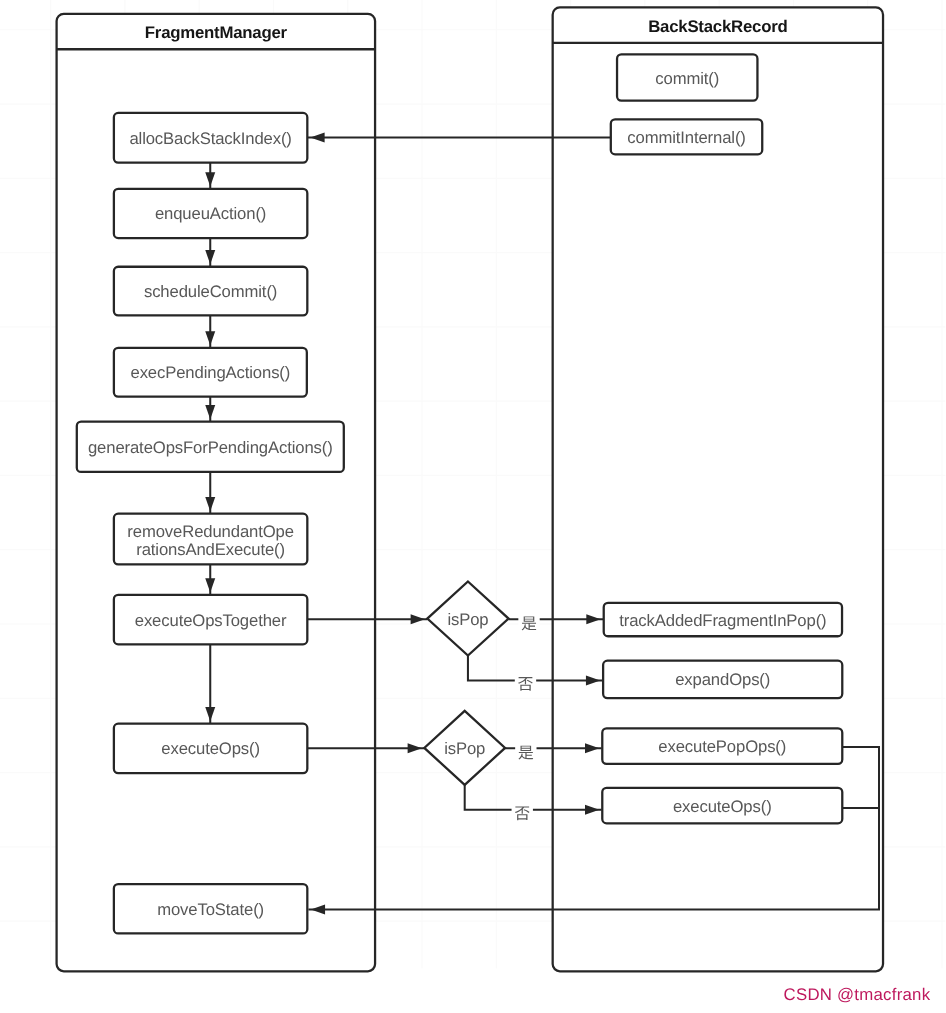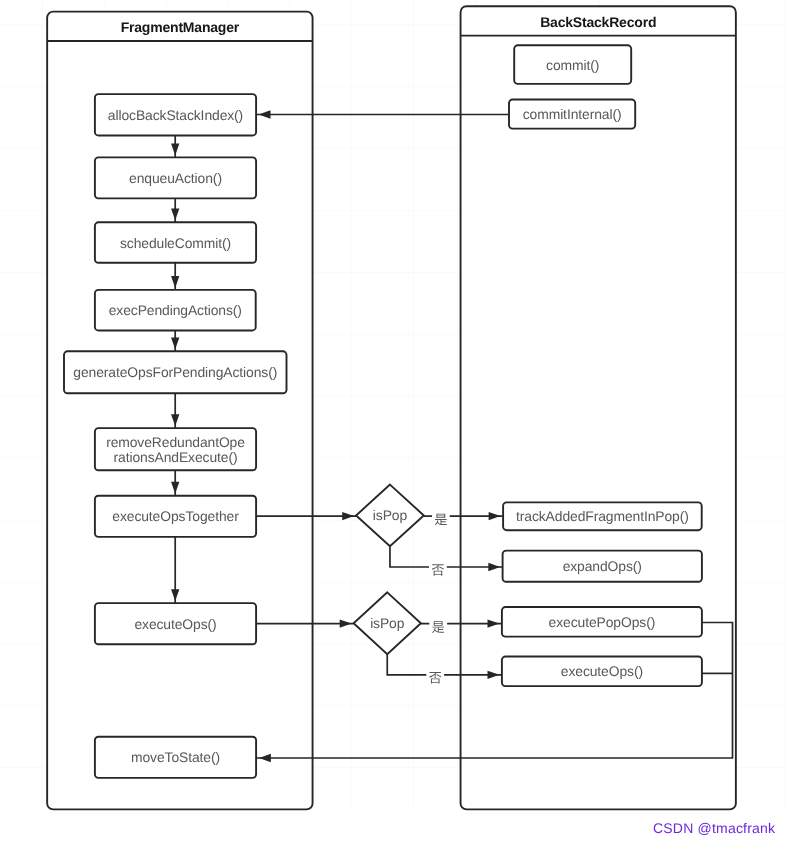--- a/index.html
+++ b/index.html
@@ -12,21 +12,21 @@
   .lane-box{fill:#fff;stroke:#262626;stroke-width:1.9;}
   .lane-sep{stroke:#262626;stroke-width:1.9;}
   .lane-title{font-family:"Liberation Sans",sans-serif;font-size:14px;font-weight:bold;letter-spacing:-0.2px;fill:#161616;text-anchor:middle;}
   .node-box{fill:#fff;stroke:#262626;stroke-width:1.9;}
   .node-label{font-family:"Liberation Sans",sans-serif;font-size:13.9px;letter-spacing:-0.1px;fill:#585858;text-anchor:middle;}
   .decision-shape{fill:#fff;stroke:#262626;stroke-width:1.9;}
   .edge{stroke:#262626;stroke-width:1.7;fill:none;}
   .glyph{fill:#585858;}
   .lbl-bg{fill:#fff;}
   .grid-line{stroke:#fafafa;stroke-width:1;fill:none;}
-  #watermark{position:absolute;font-family:"Liberation Sans",sans-serif;font-size:14px;color:#6d28d9;
+  #watermark{position:absolute;font-family:"Liberation Sans",sans-serif;font-size:14px;color:#be185d;
      left:653px;top:819.5px;letter-spacing:0.2px;white-space:nowrap;}
 </style>
 </head>
 <body>
 
 <div id="canvas">
 <svg id="diagram" viewBox="0 0 788 844" xmlns="http://www.w3.org/2000/svg">
 <path class="grid-line" d="M42.2,0 L42.2,807 M104.1,0 L104.1,807 M166.0,0 L166.0,807 M227.9,0 L227.9,807 M289.8,0 L289.8,807 M351.7,0 L351.7,807 M413.6,0 L413.6,807 M475.5,0 L475.5,807 M537.4,0 L537.4,807 M599.3,0 L599.3,807 M661.2,0 L661.2,807 M723.1,0 L723.1,807 M785.0,0 L785.0,807 M0,24.8 L788,24.8 M0,86.7 L788,86.7 M0,148.6 L788,148.6 M0,210.5 L788,210.5 M0,272.4 L788,272.4 M0,334.3 L788,334.3 M0,396.2 L788,396.2 M0,458.1 L788,458.1 M0,520.0 L788,520.0 M0,581.9 L788,581.9 M0,643.8 L788,643.8 M0,705.7 L788,705.7 M0,767.6 L788,767.6"></path>
 <defs>
         <marker id="ah" overflow="visible" viewBox="0 0 11.9 8.3" refX="13.9" refY="4.15" markerWidth="11.9" markerHeight="8.3" orient="auto-start-reverse" markerUnits="userSpaceOnUse">

